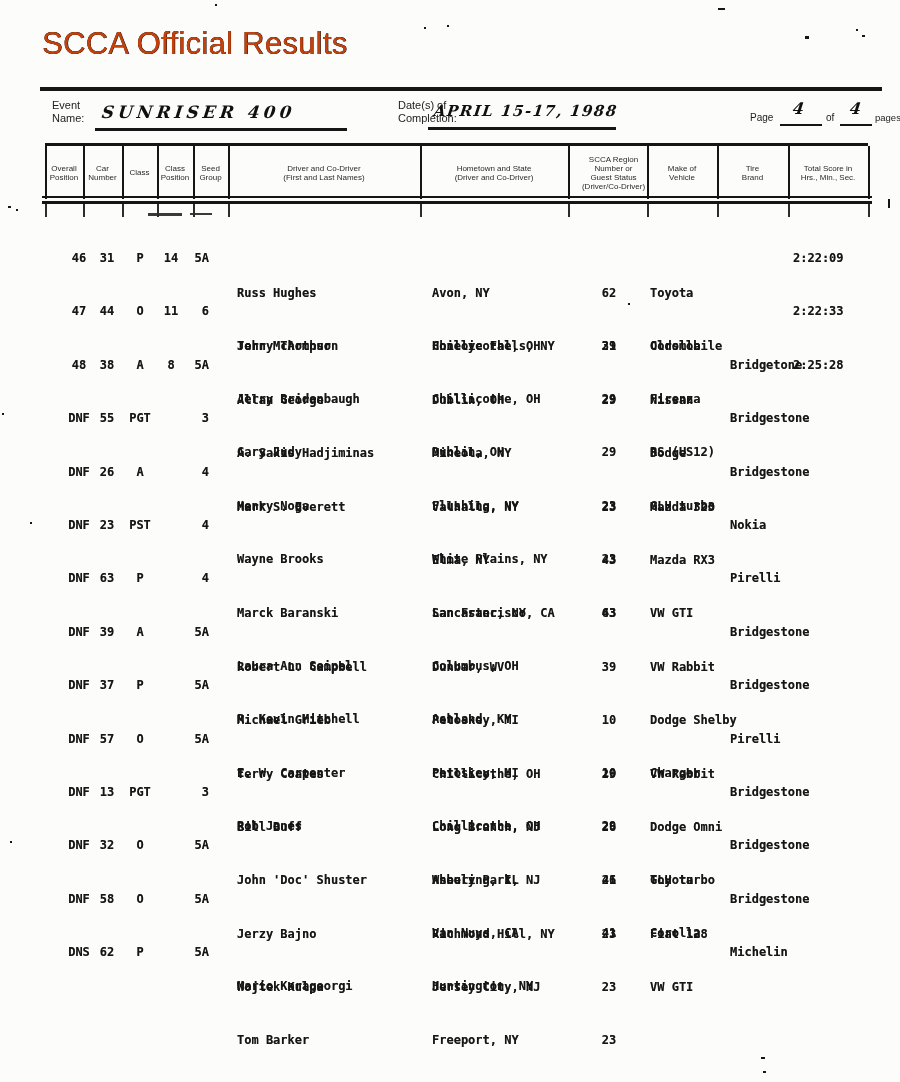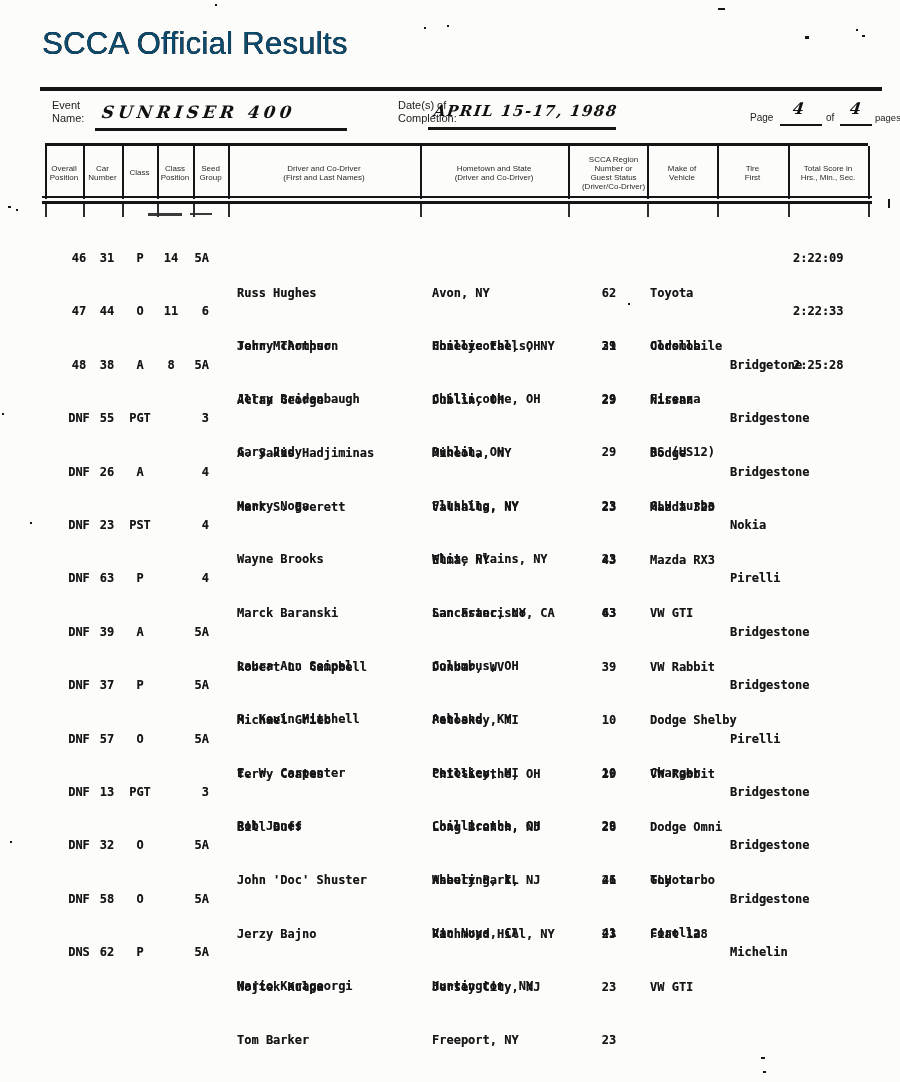--- a/index.html
+++ b/index.html
@@ -1,18 +1,18 @@
 <!DOCTYPE html>
 <html><head>
 <meta charset="utf-8">
 <style>
   html,body{margin:0;padding:0;background:#ffffff;}
   .page{position:relative;width:900px;height:1082px;background:#fcfcfb;overflow:hidden;
         font-family:"Liberation Sans",sans-serif;color:#1a1a1a;}
-  .title{position:absolute;left:42px;top:26px;font-size:31px;letter-spacing:.3px;color:#0c4a6e;
+  .title{position:absolute;left:42px;top:26px;font-size:31px;letter-spacing:.3px;color:#c2410c;
          font-weight:400;text-shadow:.45px 0 0 #161616, 0 .3px 0 #161616;white-space:nowrap;}
   .rule{position:absolute;background:#151515;}
   .flabel{position:absolute;font-size:11px;line-height:12.5px;color:#222;white-space:nowrap;}
   .flabel-sm{position:absolute;font-size:10px;color:#222;white-space:nowrap;}
   .hand{position:absolute;font-family:"DejaVu Serif",serif;font-style:italic;font-weight:700;
         color:#101010;text-transform:uppercase;transform:skewX(-7deg);white-space:nowrap;}
   .hand-event{left:102px;top:102px;font-size:17px;letter-spacing:4px;}
   .hand-date{left:434px;top:102px;font-size:15px;letter-spacing:1.5px;}
   .hand-page{font-size:16px;}
   .thead{position:absolute;left:45px;top:143px;width:823px;height:53px;border-top:3px solid #151515;}
@@ -103,21 +103,21 @@
         <div>Number or</div>
         <div>Guest Status</div>
         <div>(Driver/Co-Driver)</div>
       </div>
       <div class="th" style="left: 602px; width: 70px; align-items: center;">
         <div>Make of</div>
         <div>Vehicle</div>
       </div>
       <div class="th" style="left: 672px; width: 71px;">
         <div>Tire</div>
-        <div>First</div>
+        <div>Brand</div>
       </div>
       <div class="th" style="left: 743px; width: 80px;">
         <div>Total Score in</div>
         <div>Hrs., Min., Sec.</div>
       </div>
       <div class="vline" style="left: 0px;"></div>
       <div class="vline" style="left: 38px;"></div>
       <div class="vline" style="left: 77px;"></div>
       <div class="vline" style="left: 112px;"></div>
       <div class="vline" style="left: 148px;"></div>

